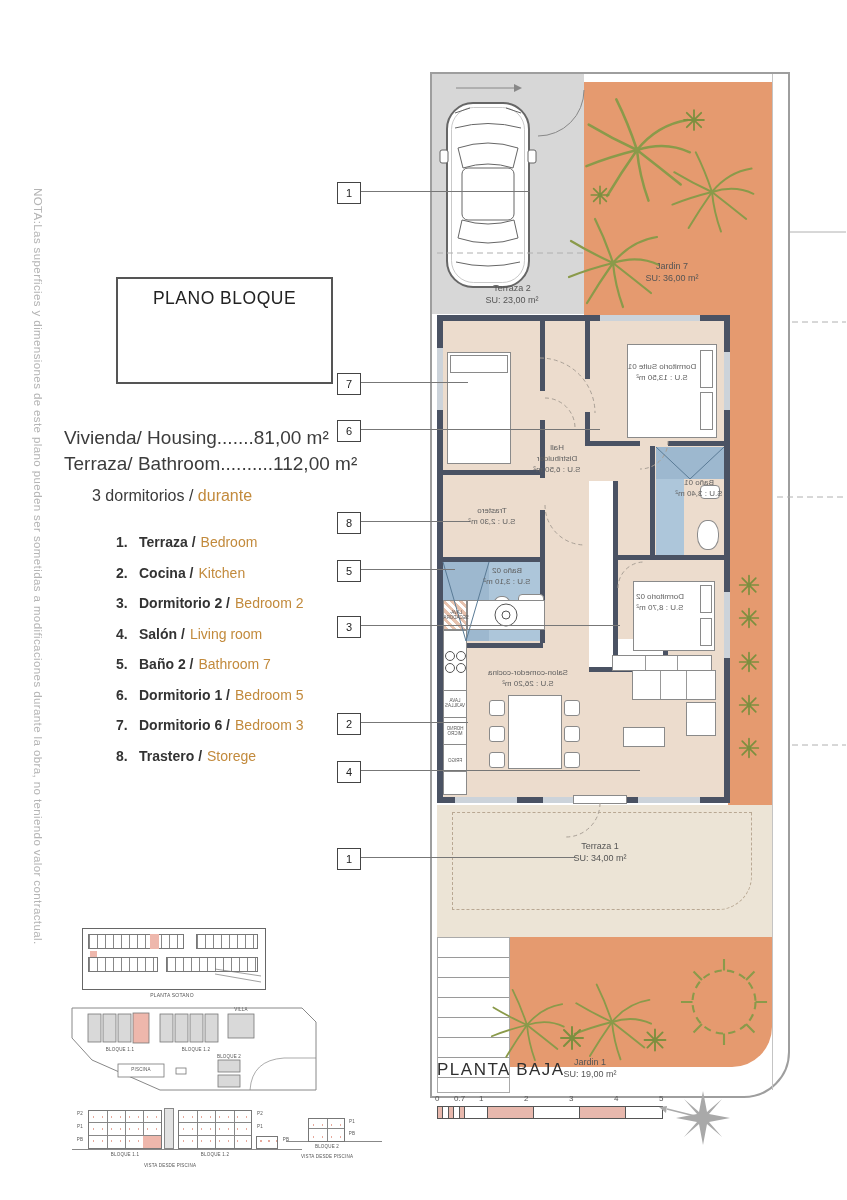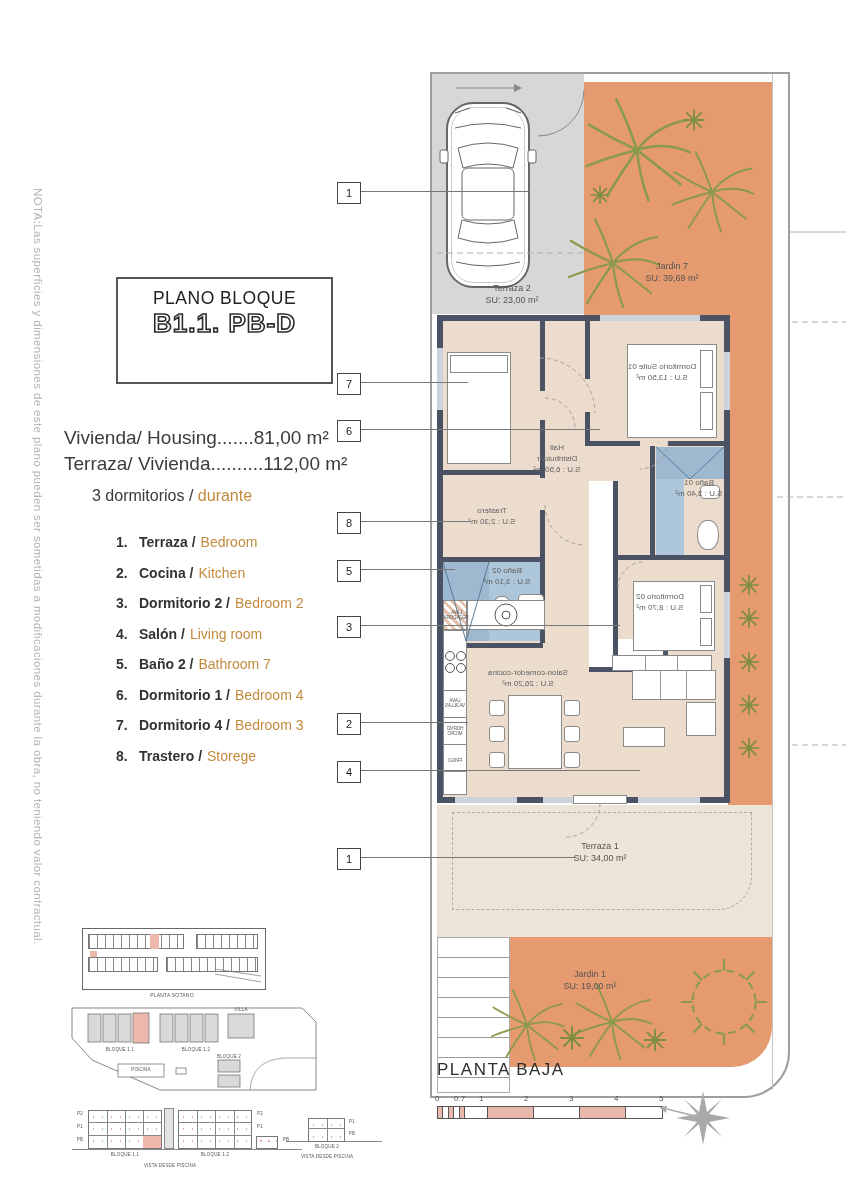--- a/index.html
+++ b/index.html
@@ -40,26 +40,25 @@
 <body>
 
 <div id="root">
 
   <div class="abs" style="left:32px;top:188px;height:880px;writing-mode:vertical-rl;
        font-size:11.5px;letter-spacing:.4px;color:#b4b4b4;">NOTA:Las superficies y dimensiones de este plano pueden ser sometidas a modificaciones durante la obra, no teniendo valor contractual.</div>
 
   <div class="abs" style="left:116px;top:277px;width:213px;height:103px;border:2px solid #555;
        background:#fff;text-align:center;">
     <div style="margin-top:9px;font-size:17.5px;color:#222;letter-spacing:.5px;">PLANO BLOQUE</div>
-    <div class="outline-txt" style="font-size:26px;line-height:1.1;">B1.1. PB-D</div>
   </div>
 
   <div class="abs" style="left:64px;top:425px;font-size:19px;color:#3c3c3c;line-height:1.35;">
     <div>Vivienda/ Housing.......81,00 m²</div>
-    <div>Terraza/ Vivienda..........112,00 m²</div>
+    <div>Terraza/ Bathroom..........112,00 m²</div>
   </div>
   <div class="abs" style="left:92px;top:487px;font-size:16px;color:#3a3a3a;">
     <span>3 dormitorios /</span>
     <span style="color:#c28a3c;">durante</span>
   </div>
 
   <div class="abs" style="left:116px;top:534px;">
     <div class="legend-row">
         <span class="legend-num">1.</span>
         <span class="legend-es">Terraza /</span>
@@ -81,25 +80,25 @@
         <span class="legend-en">Living room</span>
       </div>
     <div class="legend-row">
         <span class="legend-num">5.</span>
         <span class="legend-es">Baño 2 /</span>
         <span class="legend-en">Bathroom 7</span>
       </div>
     <div class="legend-row">
         <span class="legend-num">6.</span>
         <span class="legend-es">Dormitorio 1 /</span>
-        <span class="legend-en">Bedroom 4</span>
+        <span class="legend-en">Bedroom 5</span>
       </div>
     <div class="legend-row">
         <span class="legend-num">7.</span>
-        <span class="legend-es">Dormitorio 4 /</span>
+        <span class="legend-es">Dormitorio 6 /</span>
         <span class="legend-en">Bedroom 3</span>
       </div>
     <div class="legend-row">
         <span class="legend-num">8.</span>
         <span class="legend-es">Trastero /</span>
         <span class="legend-en">Storege</span>
       </div>
   </div>
 
   <div class="abs" style="left:430px;top:72px;width:356px;height:1022px;border:2px solid #9e9e9e;
@@ -192,38 +191,38 @@
   <div class="fur" style="left:573px;top:795px;width:54px;height:9px;"></div>
 
   <div class="abs" style="left:510px;top:937px;width:262px;height:130px;background:#e59a6f;
        border-radius:0 0 40px 0;"></div>
   <div class="abs" style="left:437px;top:937px;width:73px;height:156px;background:#fff;border:1px solid #aaa;
        box-sizing:border-box;background-image:repeating-linear-gradient(180deg,transparent 0 19px,#9a9a9a 19px 20px);"></div>
 
   <div class="rlbl big" style="left:512px;top:282px;">
     <span>Terraza 2</span><br><span>SU: 23,00 m²</span></div>
   <div class="rlbl big" style="left:672px;top:260px;">
-    <span>Jardin 7</span><br><span>SU: 39,69 m²</span></div>
+    <span>Jardin 7</span><br><span>SU: 36,00 m²</span></div>
   <div class="rlbl mirlbl" style="left:662px;top:362px;">
     <span>Dormitorio Suite 01</span><br><span>S.U : 13,50 m²</span></div>
   <div class="rlbl mirlbl" style="left:557px;top:443px;">
     <span>Hall</span><br><span>Distribuidor</span><br><span>S.U : 6,50 m²</span></div>
   <div class="rlbl mirlbl" style="left:699px;top:478px;">
     <span>Baño 01</span><br><span>S.U : 3,40 m²</span></div>
   <div class="rlbl mirlbl" style="left:492px;top:506px;">
     <span>Trastero</span><br><span>S.U : 2,30 m²</span></div>
   <div class="rlbl mirlbl" style="left:507px;top:566px;">
     <span>Baño 02</span><br><span>S.U : 3,10 m²</span></div>
   <div class="rlbl mirlbl" style="left:660px;top:592px;">
     <span>Dormitorio 02</span><br><span>S.U : 8,70 m²</span></div>
   <div class="rlbl mirlbl" style="left:528px;top:668px;">
     <span>Salon-comedor-cocina</span><br><span>S.U : 26,20 m²</span></div>
   <div class="rlbl big" style="left:600px;top:840px;">
     <span>Terraza 1</span><br><span>SU: 34,00 m²</span></div>
-  <div class="rlbl big" style="left:590px;top:968px;">
+  <div class="rlbl big" style="left:590px;top:1056px;">
     <span>Jardin 1</span><br><span>SU: 19,00 m²</span></div>
 
   <div class="app" style="left:443px;top:610px;">LAVA-SECADORA</div>
   <div class="app" style="left:442px;top:698px;">LAVA VAJILLAS</div>
   <div class="app" style="left:442px;top:726px;">HORNO MICRO</div>
   <div class="app" style="left:442px;top:758px;">FRIGO</div>
 
   <div class="cl" style="left:337px;top:182px;">
       <span>1</span>
     </div>

